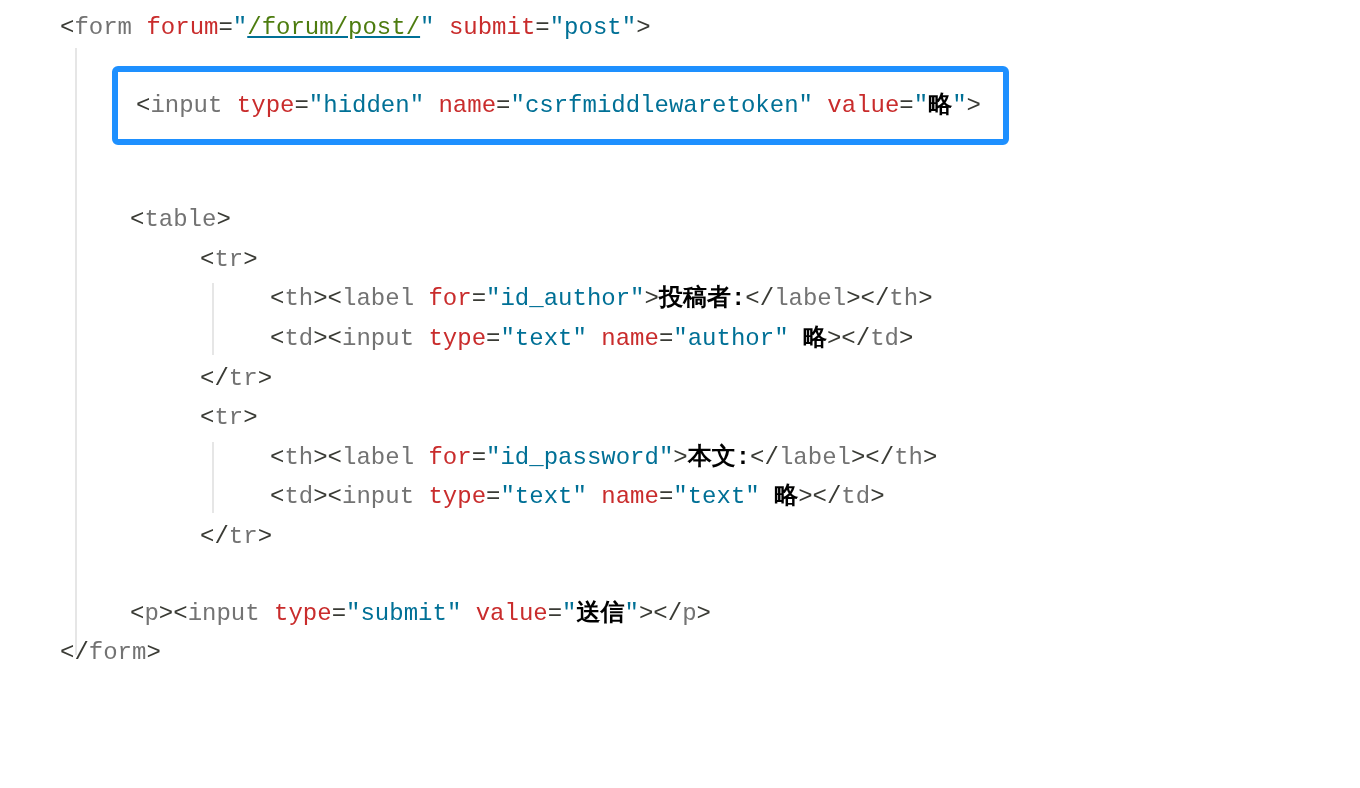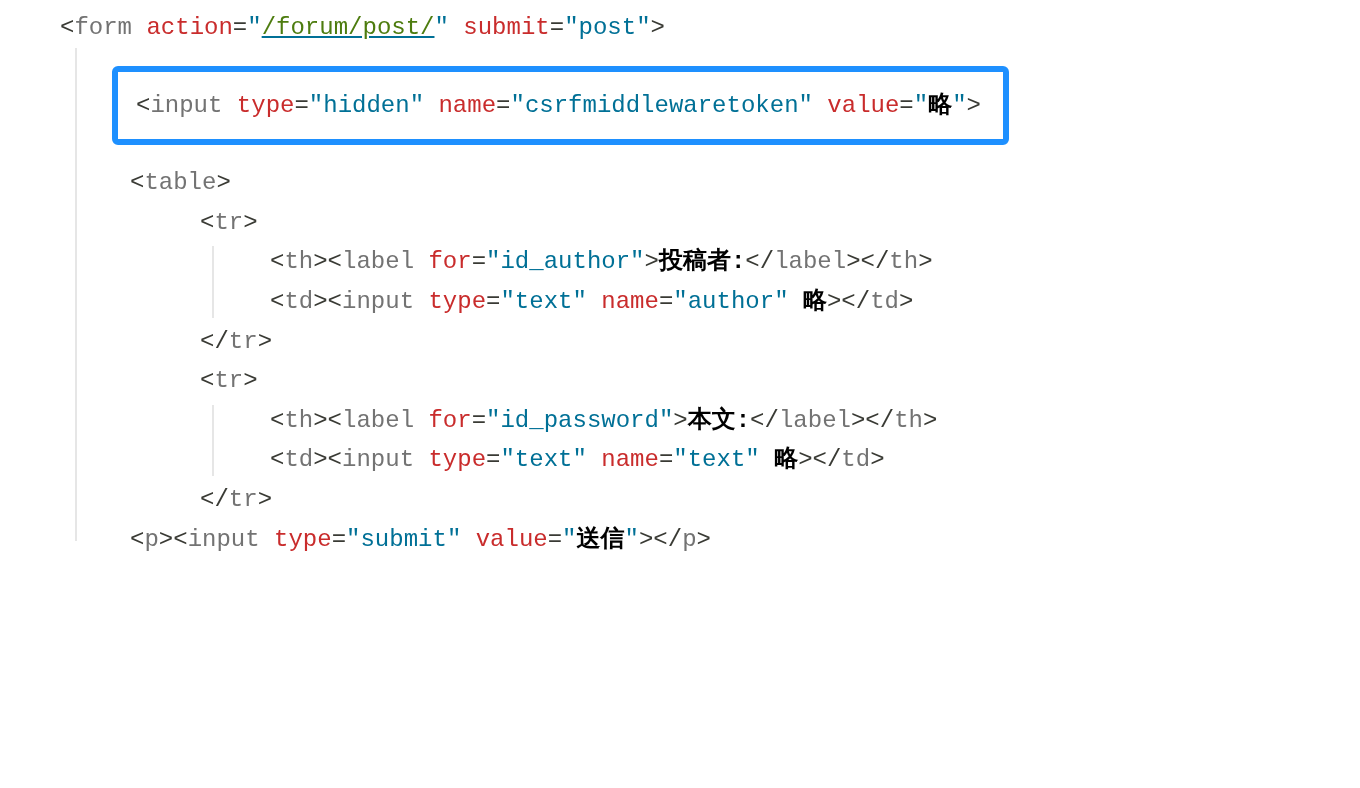--- a/index.html
+++ b/index.html
@@ -45,21 +45,21 @@
     content: "";
     position: absolute;
     left: 75px;       
     top: 48px;
     bottom: 38px;
     width: 2px;
     background: #e6e6e6;
   }
 
   .indent1 { padding-left: 0; }
-  .indent2 { padding-left: 70px; }
+  .indent2 { padding-left: 70px; margin-top: 37px; }
   .indent3 { padding-left: 140px; }
   .indent4 { padding-left: 210px; font-family: Liberation Mono, monospace; }
 
   .tr-block { position: relative; }
   .tr-block::before {
     content: "";
     position: absolute;
     left: 152px;
     top: 4px;
     bottom: 4px;
@@ -67,21 +67,21 @@
     background: #e6e6e6;
   }
 
 </style>
 </head>
 <body>
 
 <div class="code-block guide-outer">
 
   
-  <div class="line indent1"><span class="punct">&lt;</span><span class="tag">form</span><span class="attr"> action</span><span class="eq">=</span><span class="str">"</span><span class="link">/forum/post/</span><span class="str">"</span><span class="attr"> submit</span><span class="eq">=</span><span class="str">"post"</span><span class="punct">&gt;</span></div>
+  <div class="line indent1"><span class="punct">&lt;</span><span class="tag">form</span><span class="attr"> forum</span><span class="eq">=</span><span class="str">"</span><span class="link">/forum/post/</span><span class="str">"</span><span class="attr"> submit</span><span class="eq">=</span><span class="str">"post"</span><span class="punct">&gt;</span></div>
 
   
   <div class="hl">
     <div class="line"><span class="punct">&lt;</span><span class="tag">input</span><span class="attr"> type</span><span class="eq">=</span><span class="str">"hidden"</span><span class="attr"> name</span><span class="eq">=</span><span class="str">"csrfmiddlewaretoken"</span><span class="attr"> value</span><span class="eq">=</span><span class="str">"</span><span class="txt">略</span><span class="str">"</span><span class="punct">&gt;</span></div>
   </div>
 
   
   <div class="line indent2"><span class="punct">&lt;</span><span class="tag">table</span><span class="punct">&gt;</span></div>
 
   
@@ -99,14 +99,15 @@
     <div class="line indent4"><span class="punct">&lt;</span><span class="tag">td</span><span class="punct">&gt;&lt;</span><span class="tag">input</span><span class="attr"> type</span><span class="eq">=</span><span class="str">"text"</span><span class="attr"> name</span><span class="eq">=</span><span class="str">"text"</span><span class="txt"> 略</span><span class="punct">&gt;&lt;/</span><span class="tag">td</span><span class="punct">&gt;</span></div>
   </div>
   <div class="line indent3"><span class="punct">&lt;/</span><span class="tag">tr</span><span class="punct">&gt;</span></div>
 
   
 
   
   <div class="line indent2"><span class="punct">&lt;</span><span class="tag">p</span><span class="punct">&gt;&lt;</span><span class="tag">input</span><span class="attr"> type</span><span class="eq">=</span><span class="str">"submit"</span><span class="attr"> value</span><span class="eq">=</span><span class="str">"</span><span class="txt">送信</span><span class="str">"</span><span class="punct">&gt;&lt;/</span><span class="tag">p</span><span class="punct">&gt;</span></div>
 
   
+  <div class="line indent1"><span class="punct">&lt;/</span><span class="tag">form</span><span class="punct">&gt;</span></div>
 
 </div>
 
 </body></html>

